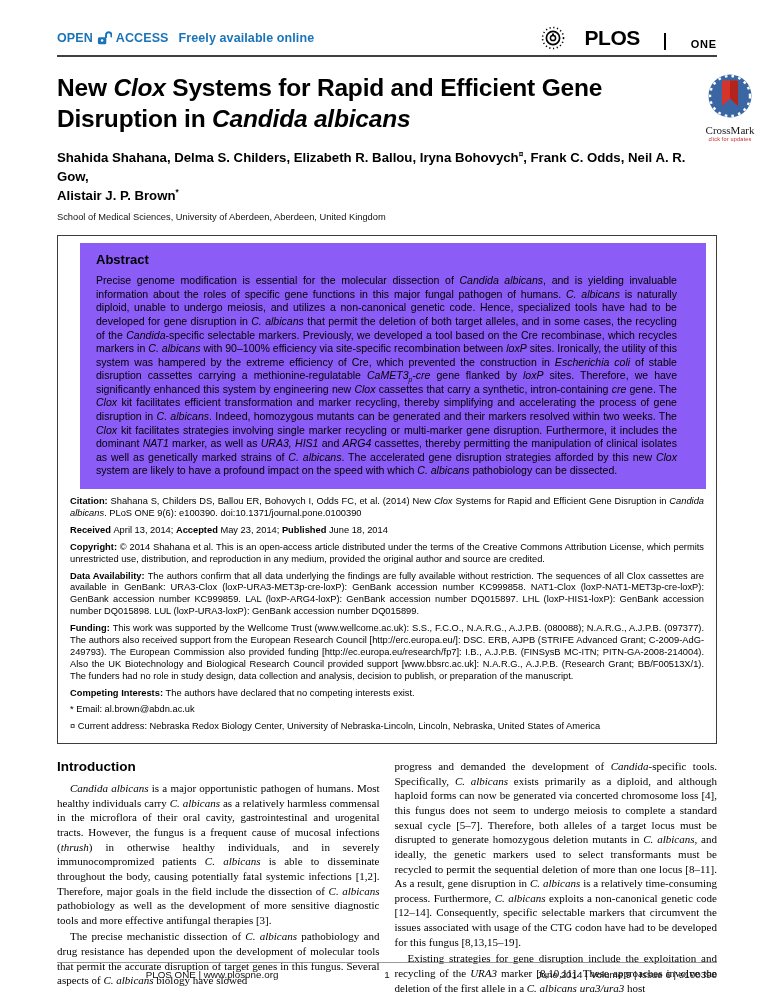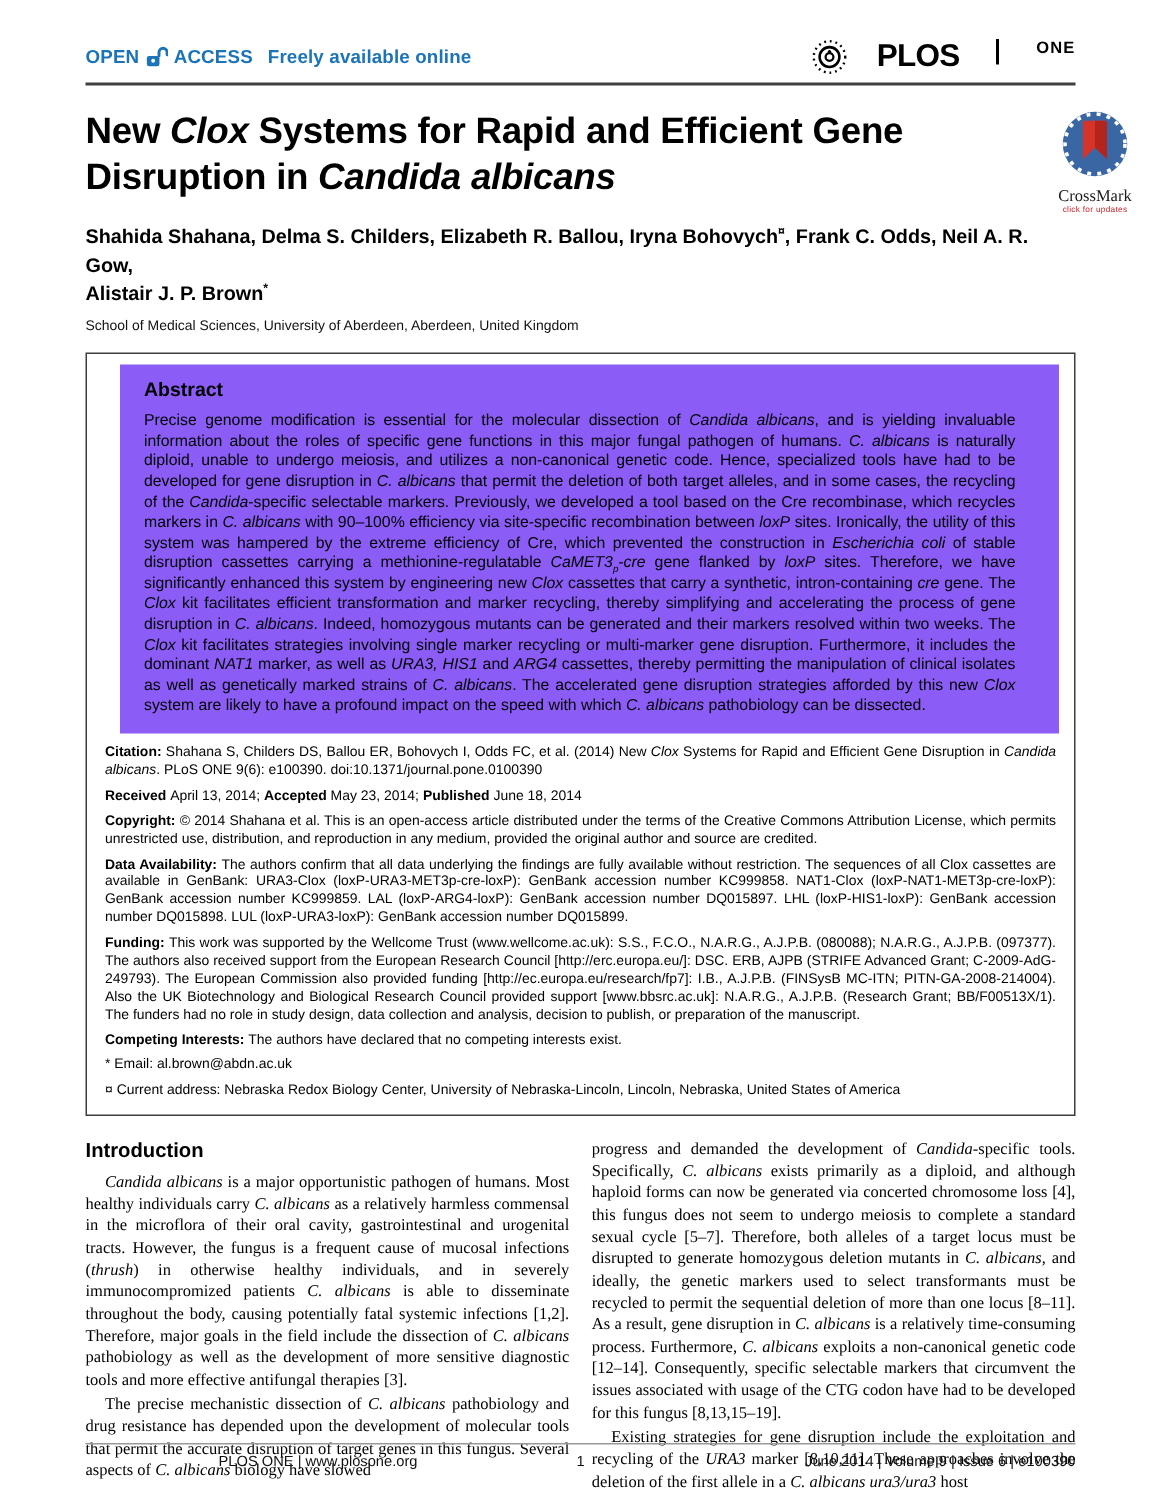--- a/index.html
+++ b/index.html
@@ -4,21 +4,21 @@
 <style>
   html,body{margin:0;padding:0;background:#e8e8e8;}
   .page{position:relative;width:774px;height:1000px;margin:0 auto;background:#ffffff;
         overflow:hidden;font-family:"Liberation Sans",sans-serif;color:#000;}
   .content{padding:26px 57px 0 57px;}
 
   
   .topbar{display:flex;justify-content:space-between;align-items:center;height:24px;}
   .oa{display:flex;align-items:center;gap:4px;color:#1b74b8;font-weight:bold;font-size:12.5px;letter-spacing:.1px;justify-content:flex-end;}
   .oa .freely{margin-left:6px;}
-  .ploslogo{display:flex;align-items:flex-start;gap:20px;}
+  .ploslogo{display:flex;align-items:flex-end;gap:20px;}
   .plos-word{font-size:21px;font-weight:900;letter-spacing:-.5px;}
   .plos-div{width:2px;height:17px;background:#000;margin:0 5px 0 4px;}
   .plos-one{font-size:11px;font-weight:bold;letter-spacing:.8px;}
   .header-rule{border-bottom:2px solid #404040;margin-top:5px;}
 
   
   h1.title{margin:15px 0 0 0;font-size:24.5px;font-weight:bold;line-height:1.28;width:605px;letter-spacing:-.2px;}
   h1.title .tl{display:block;}
   .authors{margin-top:13px;font-size:13.2px;font-weight:bold;line-height:1.45;}
   .authors .al{display:block;}

